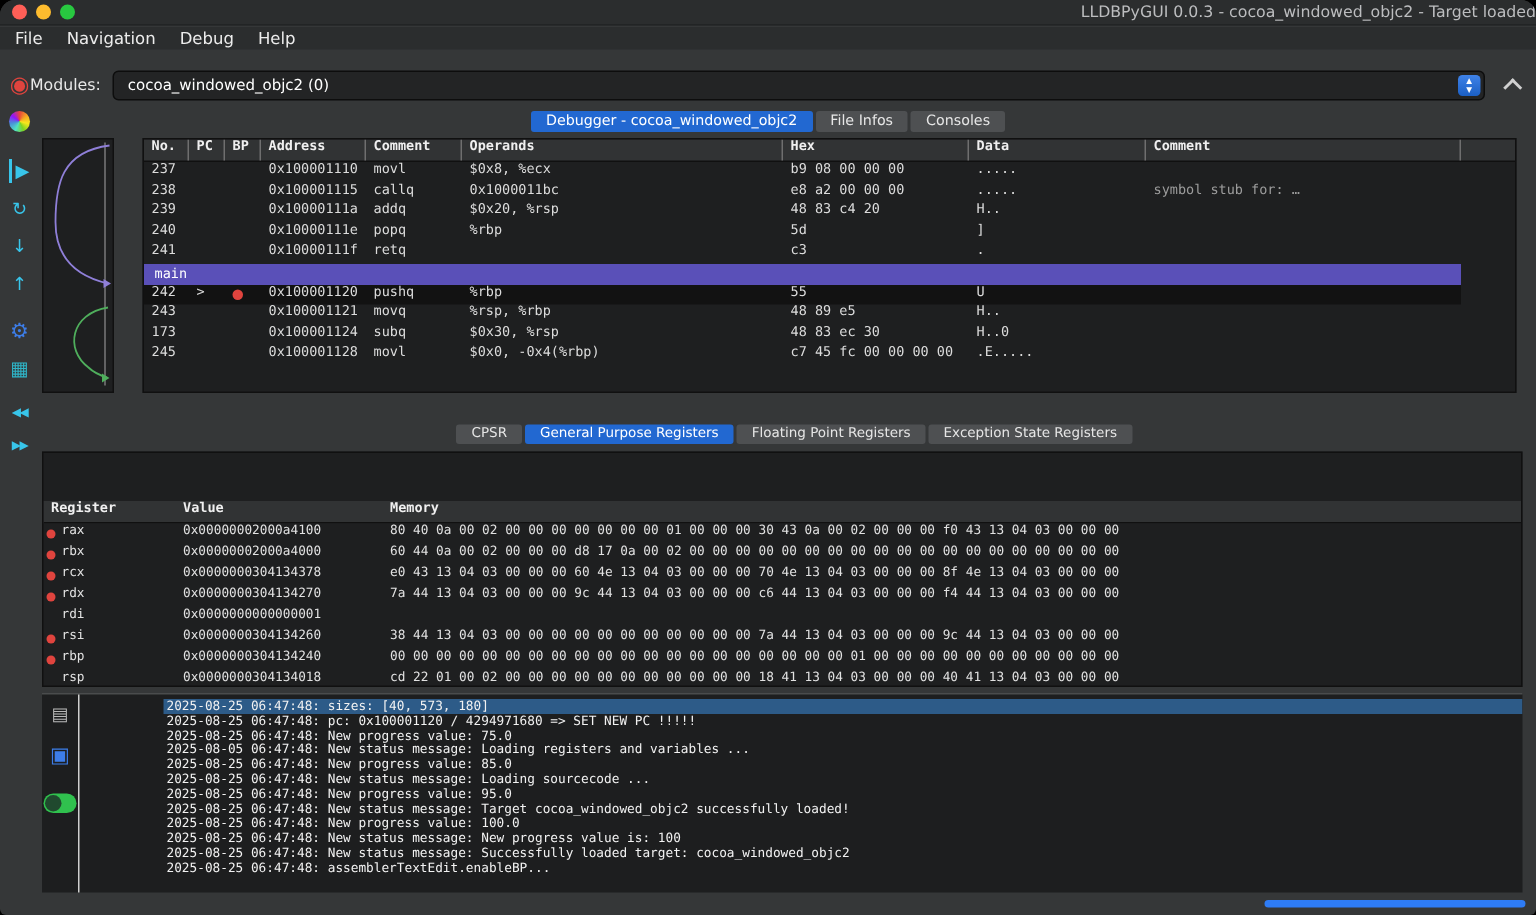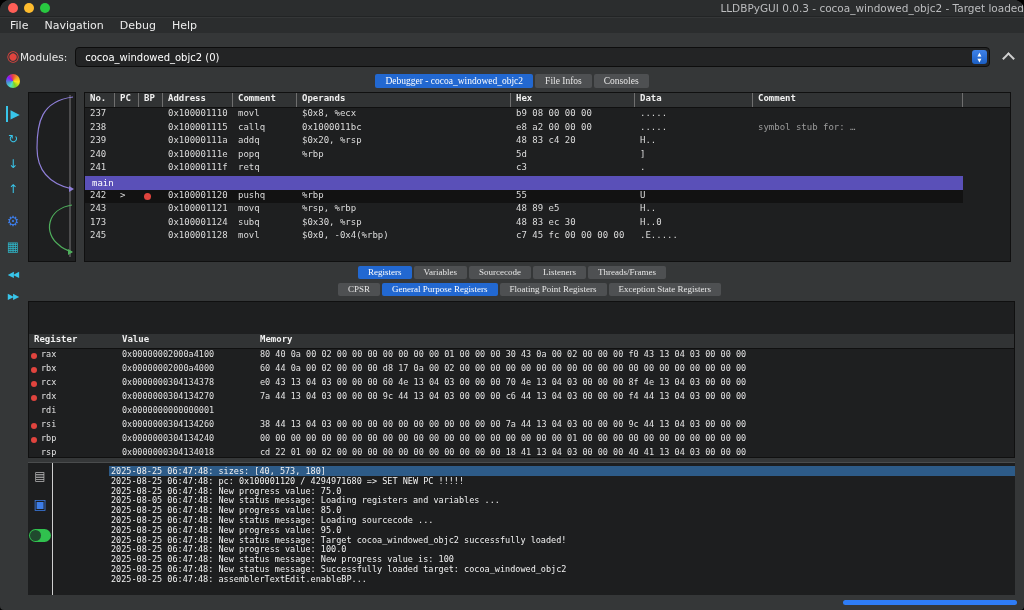--- a/index.html
+++ b/index.html
@@ -34,26 +34,26 @@
   .stepper { position:absolute; right:2px; top:2px; bottom:2px; width:15px; border-radius:3px; background:linear-gradient(#3f82e8,#1b5fc4); display:flex; flex-direction:column; align-items:center; justify-content:center; color:#fff; }
   .stepper span { font-size:5px; line-height:6px; }
   .collapse { position:absolute; top:51px; right:9px; width:14px; height:12px; }
   .collapse::before { content:""; display:block; width:7px; height:7px; border-left:2px solid #d0d0d0; border-top:2px solid #d0d0d0; transform:rotate(45deg); margin:3px auto 0; }
 
   
   .tabs { position:absolute; left:0; right:0; display:flex; justify-content:center; }
   .main-tabs { top:74px; }
   .inspector-tabs { top:266px; }
   .register-tabs { top:283px;margin-left:35px; }
-  .tab { background:#4e5052; color:#e6e6e6; font-size:9px; line-height:13px; padding:0 10px; border-radius:2px; margin:0 1px; white-space:nowrap;font-family:Liberation Serif, serif; }
+  .tab { background:#4e5052; color:#e6e6e6; font-size:9px; line-height:13px; padding:0 10px; border-radius:2px; margin:0 1px; white-space:nowrap; }
   .main-tabs .tab { font-size:9.5px; line-height:14px; }
   .tab.active { background:#2268d1; color:#fff; }
 
   
-  .asm-section { position:absolute; left:28px; right:13px; top:92px; height:170px; display:flex; gap:8px; }
+  .asm-section { position:absolute; left:28px; right:13px; top:92px; height:170px; display:flex; gap:19px; }
   .flow-panel { width:48px; background:#1e1f20; border:1px solid #101010; }
   .asm-table { flex:1; background:#1e1f20; border:1px solid #101010; overflow:hidden; }
   .asm-header { display:flex; height:15px; line-height:15px; background:#313334; font:bold 9px "DejaVu Sans Mono",monospace; color:#f0f0f0; border-bottom:1px solid #101010; }
   .asm-header .c { border-right:1px solid #6f6f6f; }
   .asm-header .fill { flex:1; border-right:none; }
   .c { flex:none; padding-left:5px; overflow:hidden; white-space:nowrap; }
   .c.no{width:30px} .c.pc{width:24px} .c.bp{width:24px} .c.addr{width:70px} .c.mnem{width:64px}
   .c.ops{width:214px} .c.hex{width:124px} .c.dat{width:118px} .c.com{width:210px;}
   .asm-row { display:flex; width:878px; height:13.5px; line-height:13.5px; font:9px "DejaVu Sans Mono",monospace; color:#dcdcdc; }
   .asm-row .c.com { color:#9c9c9c; }
@@ -272,27 +272,20 @@
           <span class="c addr">0x100001128</span>
           <span class="c mnem">movl</span>
           <span class="c ops">$0x0, -0x4(%rbp)</span>
           <span class="c hex">c7 45 fc 00 00 00 00</span>
           <span class="c dat">.E.....</span>
           <span class="c com"></span>
         </div>
     </div>
   </div>
 
-  <div class="tabs inspector-tabs">
-    <span class="tab active">Registers</span>
-    <span class="tab">Variables</span>
-    <span class="tab">Sourcecode</span>
-    <span class="tab">Listeners</span>
-    <span class="tab">Threads/Frames</span>
-  </div>
 
   <div class="tabs register-tabs">
     <span class="tab">CPSR</span>
     <span class="tab active">General Purpose Registers</span>
     <span class="tab">Floating Point Registers</span>
     <span class="tab">Exception State Registers</span>
   </div>
 
   <div class="reg-table">
     <div class="reg-header">

